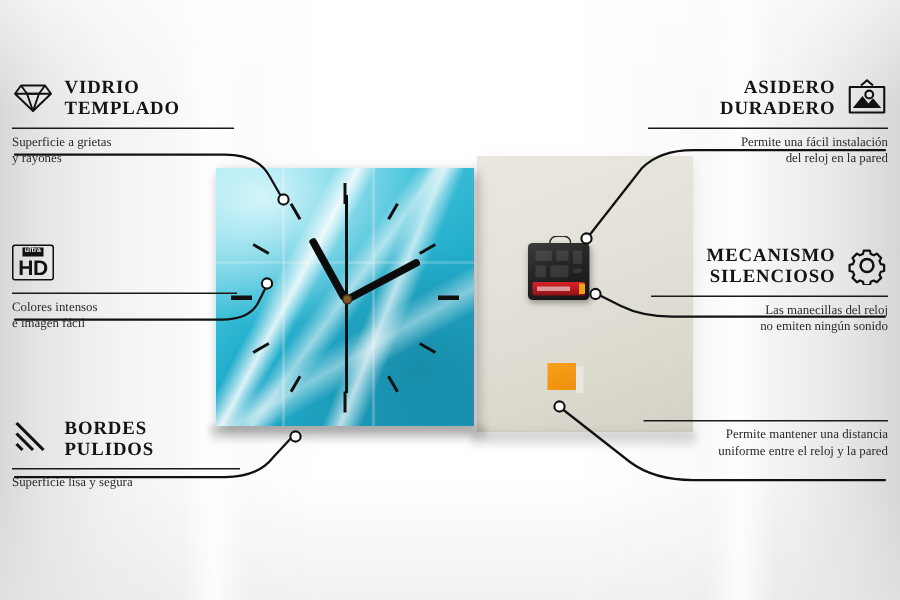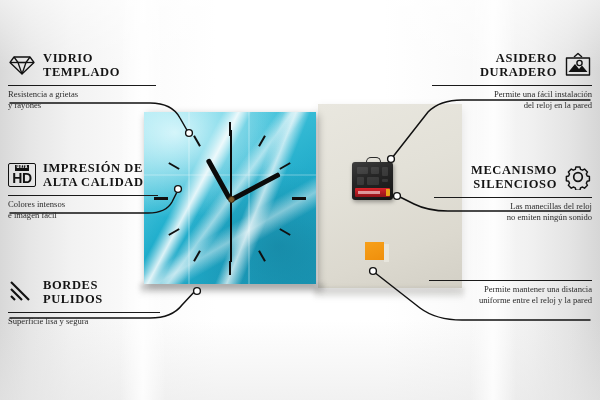--- a/index.html
+++ b/index.html
@@ -446,34 +446,32 @@
             <path d="M5 3 L9 8.5 L13 20"></path>
             <path d="M21 3 L17 8.5 L13 20"></path>
             <path d="M9 8.5 H17"></path>
           </g>
         </svg>
       </span>
       <span class="feat-title">VIDRIO
 TEMPLADO</span>
     </div>
     <div class="feat-rule"></div>
-    <div class="feat-desc">Resistencia a grietas
+    <div class="feat-desc">Superficie a grietas
 y rayones</div>
   </div>
 
   <div class="feature left" id="feat-impresion">
     <div class="feat-head">
       <span class="feat-icon">
         <span class="hd-badge">
           <span class="hd-small">ultra</span>
           <span class="hd-big">HD</span>
         </span>
       </span>
-      <span class="feat-title">IMPRESIÓN DE
-ALTA CALIDAD</span>
     </div>
     <div class="feat-rule"></div>
     <div class="feat-desc">Colores intensos
 e imagen fácil</div>
   </div>
 
   <div class="feature left" id="feat-bordes">
     <div class="feat-head">
       <span class="feat-icon">
         <svg width="26" height="24" viewBox="0 0 26 24">

